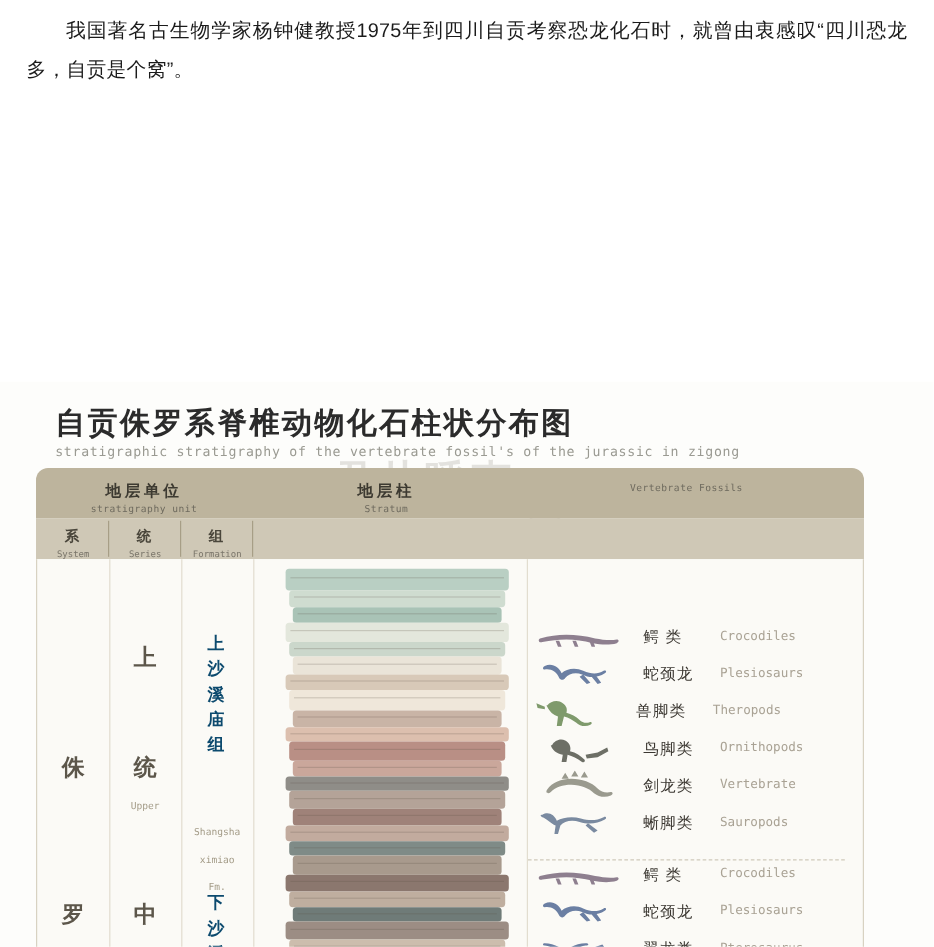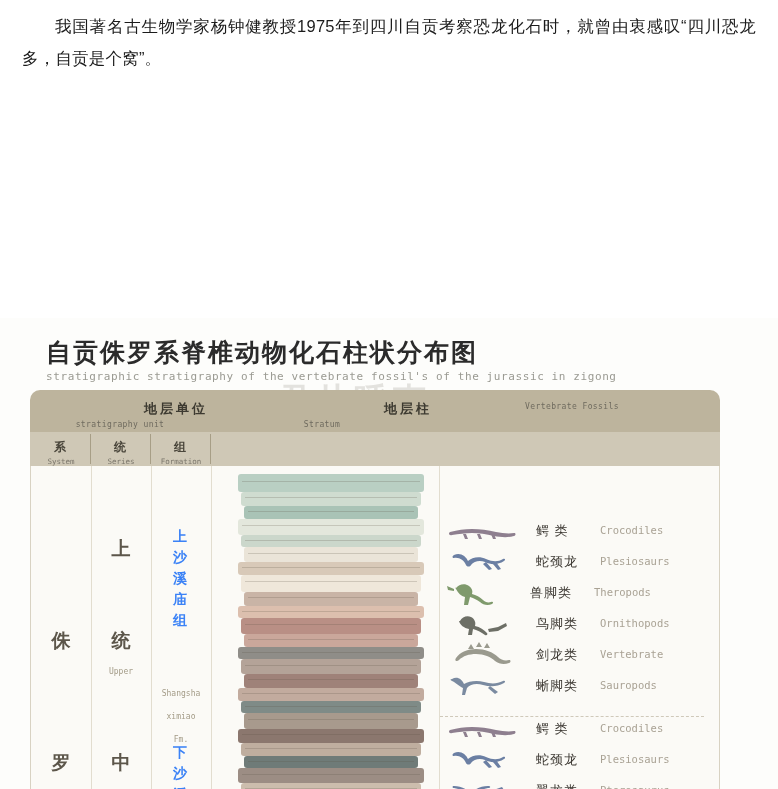--- a/index.html
+++ b/index.html
@@ -127,21 +127,21 @@
     width: 690px;
     height: 34px;
     background: #cfc8b6;
   }
   .band-lbl {
     position: absolute;
     text-align: center;
     color: #3d3a31;
     white-space: nowrap;
   }
-  .band-lbl .cn { font-size: 13px; font-weight: bold; letter-spacing: 3px; display:block;text-align:right; }
+  .band-lbl .cn { font-size: 13px; font-weight: bold; letter-spacing: 3px; display:block; }
   .band-lbl .en { font-size: 8px; letter-spacing: 0.4px; color: #6e6a5e; display:block; margin-top: 2px;
                   font-family: "DejaVu Sans Mono", monospace; }
   .sub-lbl {
     position: absolute;
     text-align: center;
     color: #4a463b;
     white-space: nowrap;
   }
   .sub-lbl .cn { font-size: 12px; font-weight: bold; letter-spacing: 2px; display:block; }
   .sub-lbl .en { font-size: 7.5px; color: #7a756a; display:block; margin-top:1px;
@@ -192,21 +192,21 @@
     font-size: 8px;
     color: #a39b87;
     display: block;
     font-family: "DejaVu Sans Mono", monospace;
     line-height: 11px;
     margin-top: 12px;
   }
   .fm-vert {
     position: absolute;
     text-align: center;
-    color: #3b82f6;
+    color: #0c4a6e;
     font-size: 14px;
     font-weight: bold;
     line-height: 21px;
     width: 24px;
     white-space: normal;
   }
 
   
   .column {
     position: absolute;

